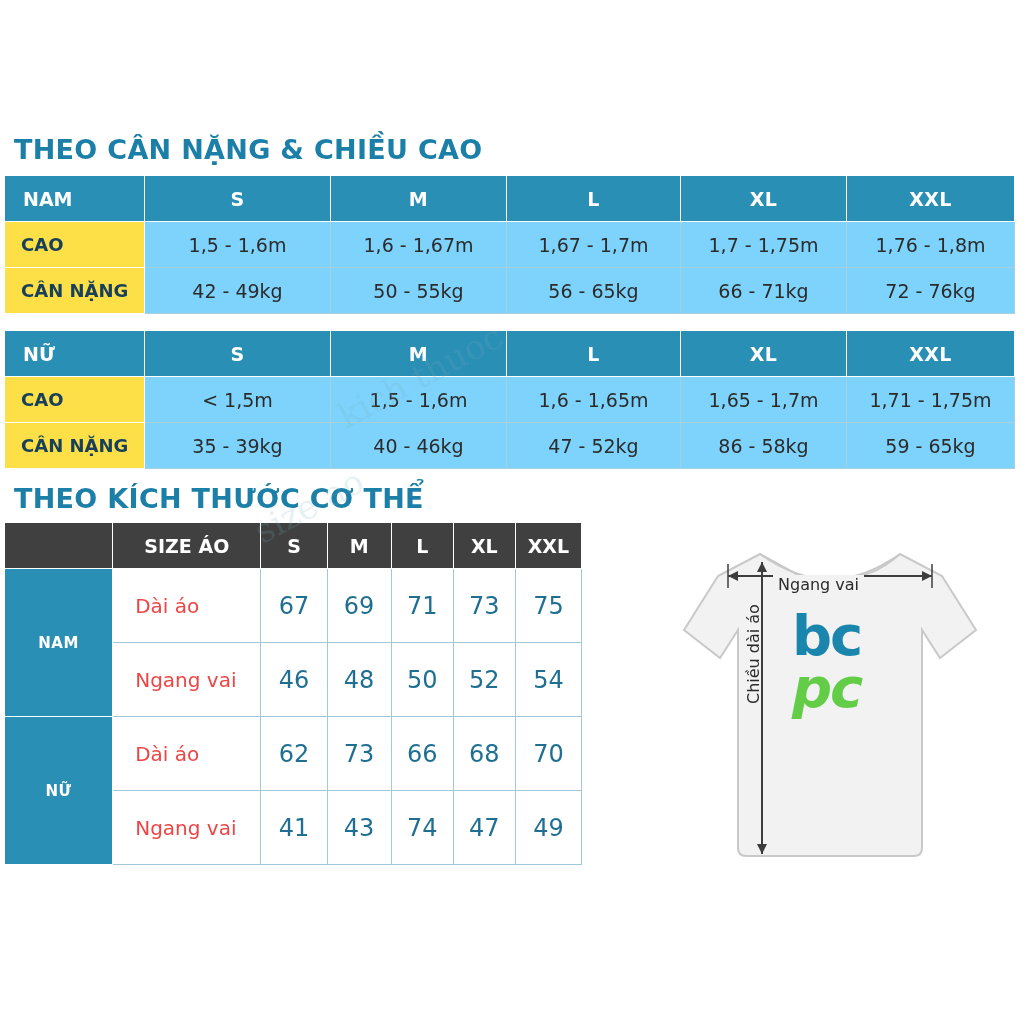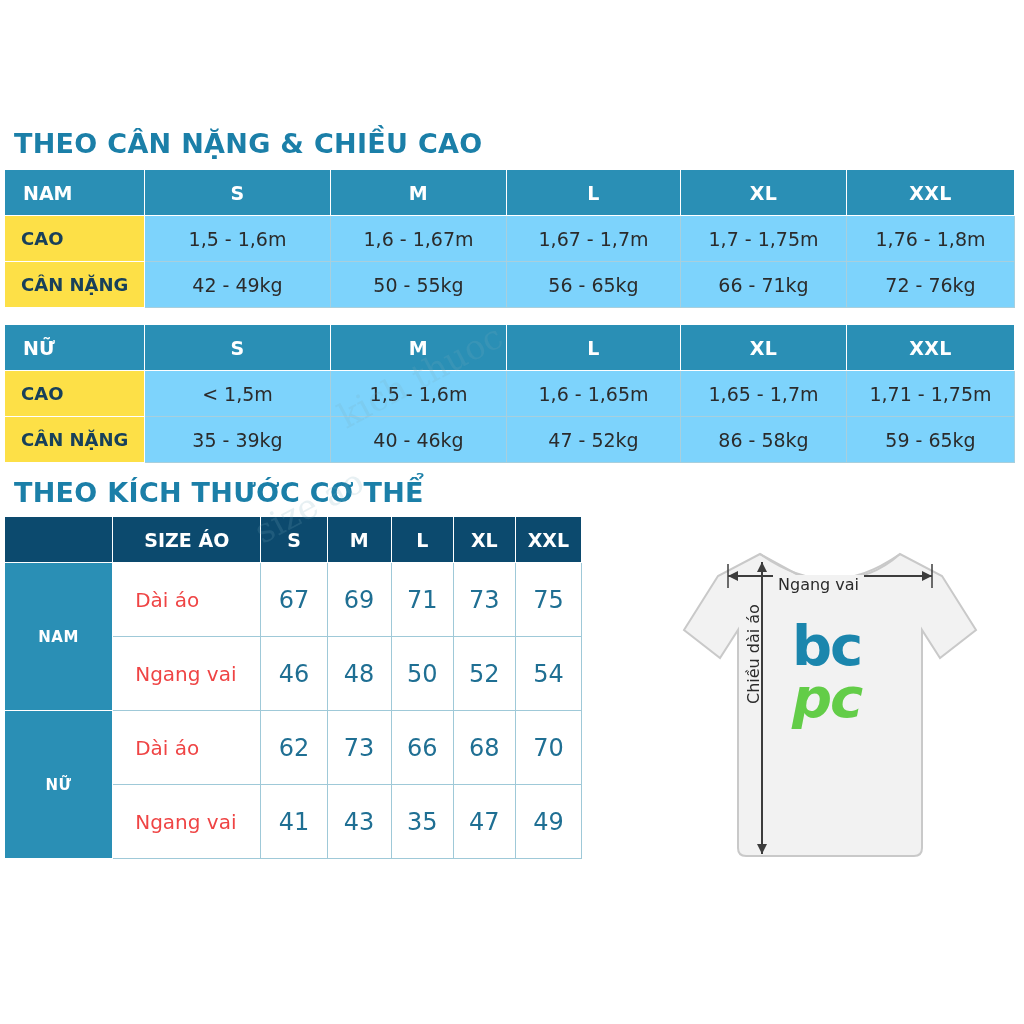--- a/index.html
+++ b/index.html
@@ -28,21 +28,21 @@
     background: #ffffff;
     box-sizing: border-box;
     padding: 14px 0 0 0;
   }
   .heading {
     font-size: 27px;
     font-weight: bold;
     color: #1b7fa8;
     letter-spacing: 0.3px;
     padding-left: 14px;
-    margin: 8px 0 10px 0;
+    margin: 14px 0 10px 0;
     font-family: "DejaVu Sans", "Liberation Sans", sans-serif;
   }
   .heading2 {
     font-size: 27px;
     font-weight: bold;
     color: #1b7fa8;
     letter-spacing: 0.3px;
     padding-left: 14px;
     margin: 14px 0 8px 0;
   }
@@ -107,21 +107,21 @@
   }
   .bt td, .bt th {
     border: 1px solid #9fc9d8;
     text-align: center;
     font-size: 20px;
     color: #2b2b2b;
     height: 74px;
     box-sizing: border-box;
   }
   .bt .bhdr {
-    background: #0c4a6e;
+    background: #404040;
     color: #ffffff;
     font-weight: bold;
     height: 46px;
     font-size: 19px;
     border: 1px solid #ffffff;
   }
   .bt .gender {
     background: #2a8fb5;
     color: #ffffff;
     font-weight: bold;
@@ -292,21 +292,21 @@
         <td class="num">62</td>
         <td class="num">73</td>
         <td class="num">66</td>
         <td class="num">68</td>
         <td class="num">70</td>
       </tr>
       <tr>
         <td class="rowlabel">Ngang vai</td>
         <td class="num">41</td>
         <td class="num">43</td>
-        <td class="num">35</td>
+        <td class="num">74</td>
         <td class="num">47</td>
         <td class="num">49</td>
       </tr>
     </tbody>
       </table>
 
     <div class="shirt-wrap">
       <svg width="380" height="390" viewBox="0 0 380 390">
 
         <path d="M120 36 L78 58 L44 112 L80 140 L98 112 L98 330 Q98 338 106 338 L274 338 Q282 338 282 330 L282 112 L300 140 L336 112 L302 58 L260 36 Q220 72 160 58 Z" fill="#f2f2f2" stroke="#c9c9c9" stroke-width="2"></path>
@@ -322,21 +322,21 @@
         <line x1="122" y1="44" x2="122" y2="336" stroke="#3d3d3d" stroke-width="2"></line>
         <polygon points="122,44 117,54 127,54" fill="#3d3d3d"></polygon>
         <polygon points="122,336 117,326 127,326" fill="#3d3d3d"></polygon>
       </svg>
 
       <div style="position:absolute; left:133px; top:57px; font-size:16px; color:#2b2b2b; background:#f2f2f2; padding:0 5px;">Ngang vai</div>
 
       <div style="position:absolute; left:104px; top:186px; font-size:16px; color:#2b2b2b; transform:rotate(-90deg); transform-origin:left top; white-space:nowrap;">Chiều dài áo</div>
 
       
-      <div style="position:absolute; left:152px; top:102px; width:120px; height:120px;">
+      <div style="position:absolute; left:152px; top:92px; width:120px; height:120px;">
         <div style="font-size:56px; font-weight:bold; color:#1b86ad; line-height:52px; letter-spacing:-2px;">bc</div>
         <div style="font-size:56px; font-weight:bold; color:#63cd48; line-height:52px; letter-spacing:-2px;font-style:italic;">pc</div>
       </div>
     </div>
 
     <div class="wm" style="left:330px; top:250px;">kich thuoc</div>
     <div class="wm" style="left:250px; top:380px;">size ao</div>
   </div>
 
 </div>

